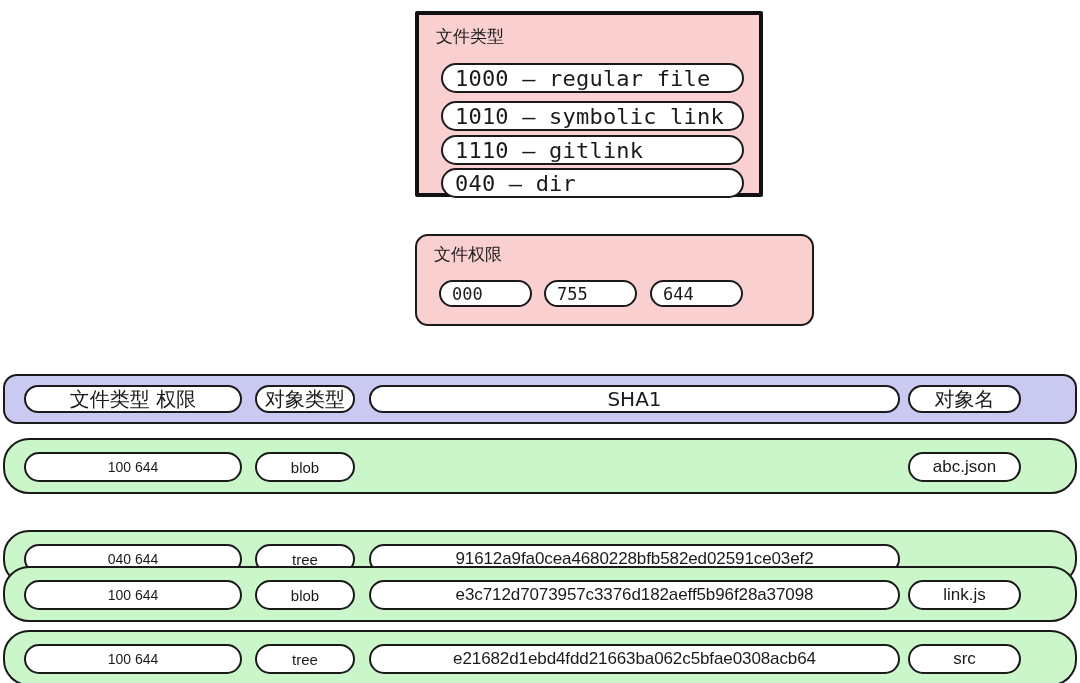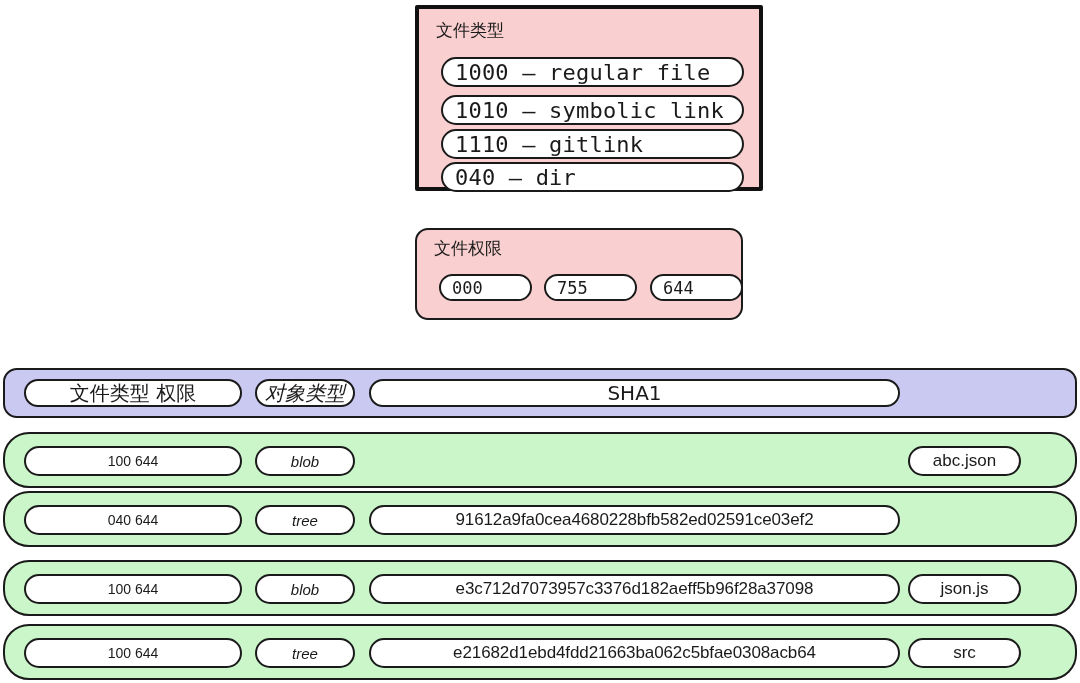--- a/index.html
+++ b/index.html
@@ -4,21 +4,21 @@
 <style>
   html,body{margin:0;padding:0;}
   body{
     width:1080px;height:683px;
     background:#ffffff;
     font-family:"Liberation Sans","DejaVu Sans",sans-serif;
     position:relative;
     overflow:hidden;
     -webkit-font-smoothing:antialiased;
   }
-  .canvas{position:absolute;inset:0;}
+  .canvas{position:absolute;inset:0;margin-top:6px;}
 
   
   .pill{
     box-sizing:border-box;
     background:#ffffff;
     border:2.5px solid #1a1a1a;
     border-radius:999px;
     display:flex;
     align-items:center;
     color:#1a1a1a;
@@ -51,21 +51,21 @@
   }
   .ft-pill.r0{top:48px;}
   .ft-pill.r1{top:86px;}
   .ft-pill.r2{top:120px;}
   .ft-pill.r3{top:153px;}
 
   
   #perm-box{
     position:absolute;
     left:415px;top:228px;
-    width:328px;height:92px;
+    width:399px;height:92px;
     background:#f9cfcf;
     border:2.5px solid #1a1a1a;
     border-radius:13px;
     box-sizing:border-box;
   }
   #perm-box .box-title{
     position:absolute;left:17px;top:7px;
     font-size:17px;color:#1a1a1a;
     font-family:"DejaVu Sans","Liberation Sans",sans-serif;
   }
@@ -87,35 +87,35 @@
     box-sizing:border-box;
     border:2.5px solid #1a1a1a;
     border-radius:14px;
   }
   #row-header{
     top:368px;height:50px;
     background:#c9c9f2;
   }
   .datarow{height:56px;background:#caf6ca;border-radius:26px;}
   #row-0{top:432px;}
-  #row-1{top:491px;}
+  #row-1{top:524px;}
   #row-2{top:560px;}
   #row-3{top:624px;}
 
   
   .cell{
     position:absolute;
     height:28px;
     justify-content:center;
     font-size:15px;
   }
   .datarow .cell{height:30px;}
 
   .col-mode{left:19px;width:218px;}
-  .col-type{left:250px;width:100px;font-style:italic;}
+  .col-type{left:250px;width:100px;}
   .col-sha {left:364px;width:531px;}
   .col-name{left:903px;width:113px;}
 
   #row-header .cell{top:9px;
     font-family:"DejaVu Sans","Liberation Sans",sans-serif;
     font-size:20px;}
   .datarow .cell{top:12px;}
 
   .datarow .col-mode{font-size:14px;}
   .datarow .col-type{font-size:15px;}
@@ -139,39 +139,40 @@
     <div class="box-title">文件权限</div>
     <div class="pill pm-pill c0">000</div>
     <div class="pill pm-pill c1">755</div>
     <div class="pill pm-pill c2">644</div>
   </div>
 
   <div class="trow" id="row-header">
     <div class="pill cell col-mode">文件类型 权限</div>
     <div class="pill cell col-type">对象类型</div>
     <div class="pill cell col-sha">SHA1</div>
+    <div class="pill cell col-name">对象名</div>
   </div>
 
   <div class="trow datarow" id="row-0">
     <div class="pill cell col-mode">100 644</div>
     <div class="pill cell col-type">blob</div>
     <div class="pill cell col-name">abc.json</div>
   </div>
 
   <div class="trow datarow" id="row-1">
     <div class="pill cell col-mode">040 644</div>
     <div class="pill cell col-type">tree</div>
     <div class="pill cell col-sha">91612a9fa0cea4680228bfb582ed02591ce03ef2</div>
   </div>
 
   <div class="trow datarow" id="row-2">
     <div class="pill cell col-mode">100 644</div>
     <div class="pill cell col-type">blob</div>
     <div class="pill cell col-sha">e3c712d7073957c3376d182aeff5b96f28a37098</div>
-    <div class="pill cell col-name">json.js</div>
+    <div class="pill cell col-name">link.js</div>
   </div>
 
   <div class="trow datarow" id="row-3">
     <div class="pill cell col-mode">100 644</div>
     <div class="pill cell col-type">tree</div>
     <div class="pill cell col-sha">e21682d1ebd4fdd21663ba062c5bfae0308acb64</div>
     <div class="pill cell col-name">src</div>
   </div>
 
 </div>

